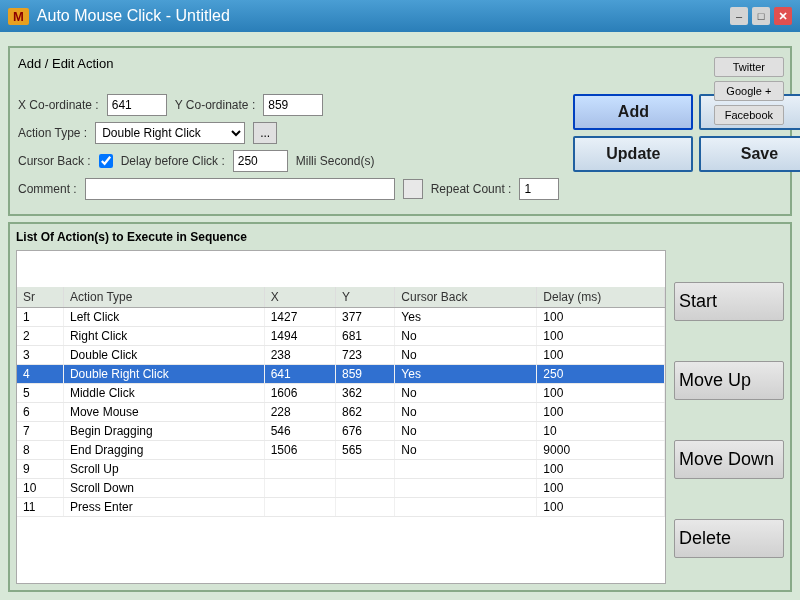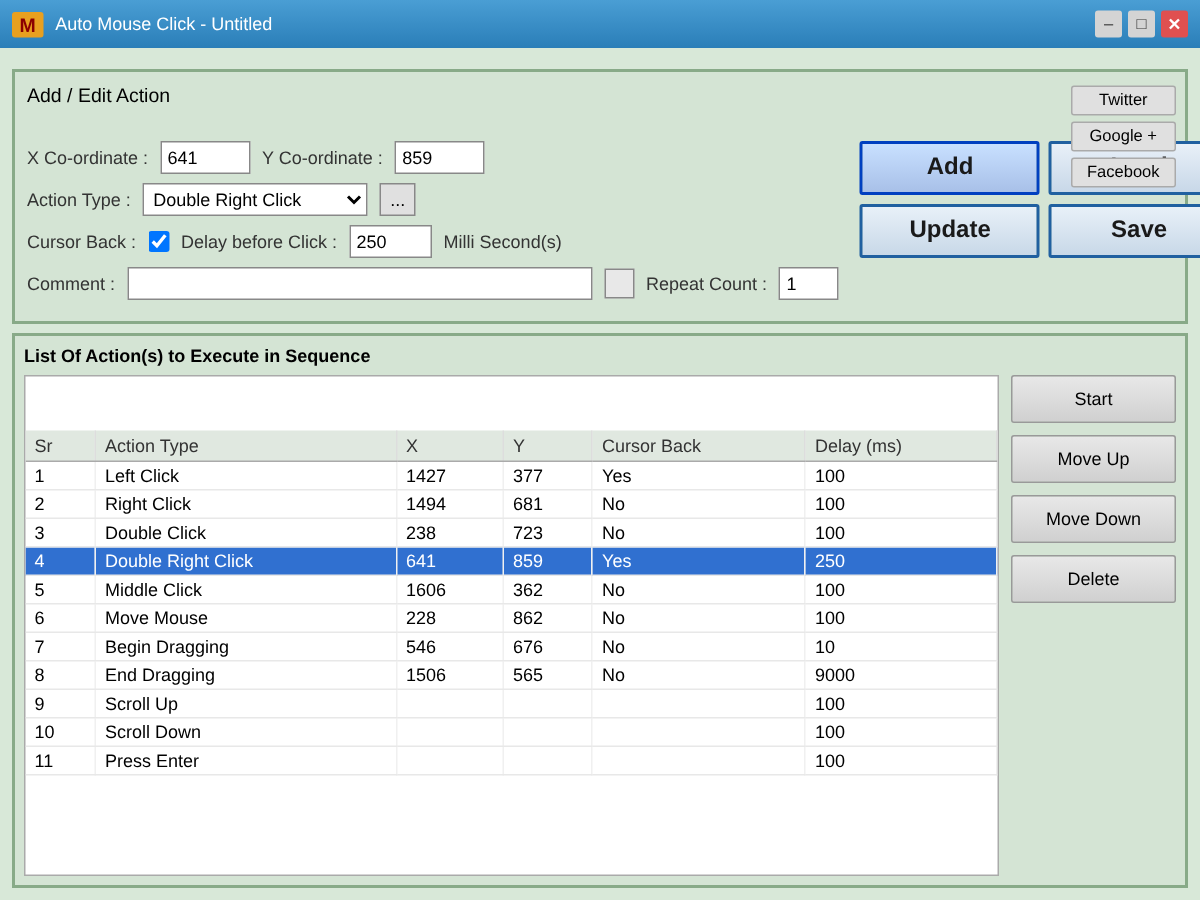--- a/index.html
+++ b/index.html
@@ -16,21 +16,21 @@
     }
     .title-bar-left { display: flex; align-items: center; gap: 8px; }
     .title-logo {
       background: #e8a020;
       color: #8b0000;
       font-weight: bold;
       font-size: 13px;
       padding: 1px 5px;
       border-radius: 2px;
     }
-    .title-text { font-size: 12px; font-weight: normal; }
+    .title-text { font-size: 16px; font-weight: normal; }
     .title-controls { display: flex; gap: 4px; }
     .title-btn {
       width: 18px; height: 18px;
       border: none;
       cursor: pointer;
       font-size: 11px;
       display: flex; align-items: center; justify-content: center;
       border-radius: 2px;
     }
     .title-btn-min { background: #d4d4d4; color: #333; }
@@ -208,23 +208,24 @@
       gap: 8px;
       width: 110px;
       flex-shrink: 0;
     }
 
     .side-btn {
       padding: 8px 4px;
       background: linear-gradient(to bottom, #e8e8e8, #d0d0d0);
       border: 1px solid #999;
       cursor: pointer;
-      font-size: 12px;
-      border-radius: 2px;
-      text-align: center;
+      font-size: 18px;
+      border-radius: 2px;
+      text-align: left;
+      margin-top: 32px;
     }
 
     
     .bottom-section {
       border: 2px solid #88aa88;
       background: #d4e4d4;
       padding: 6px 8px;
       flex-shrink: 0;
     }
 

